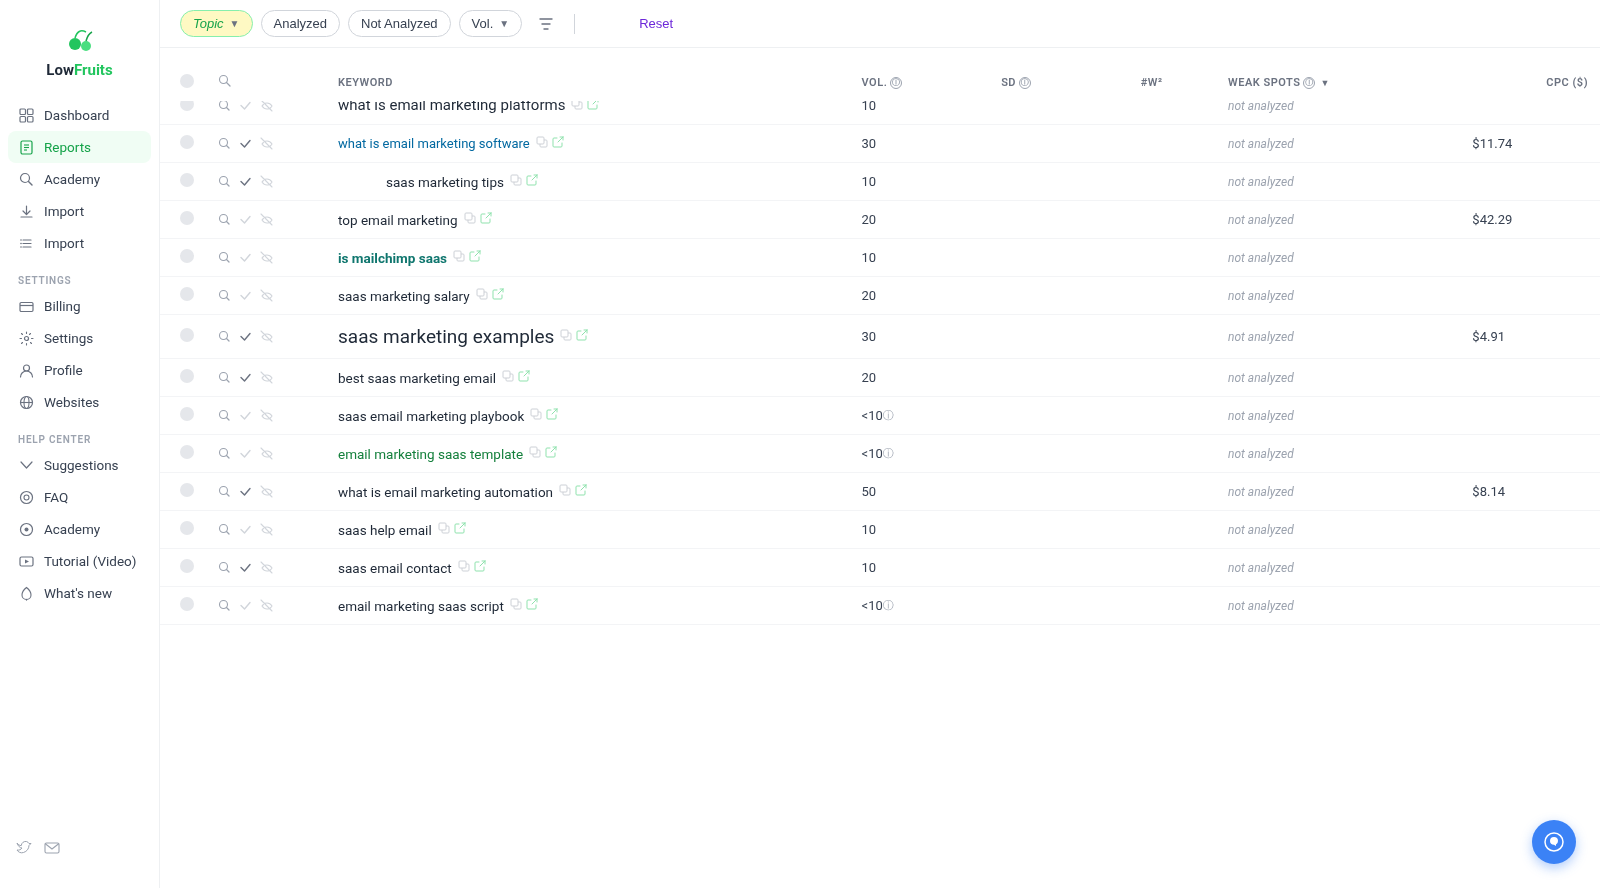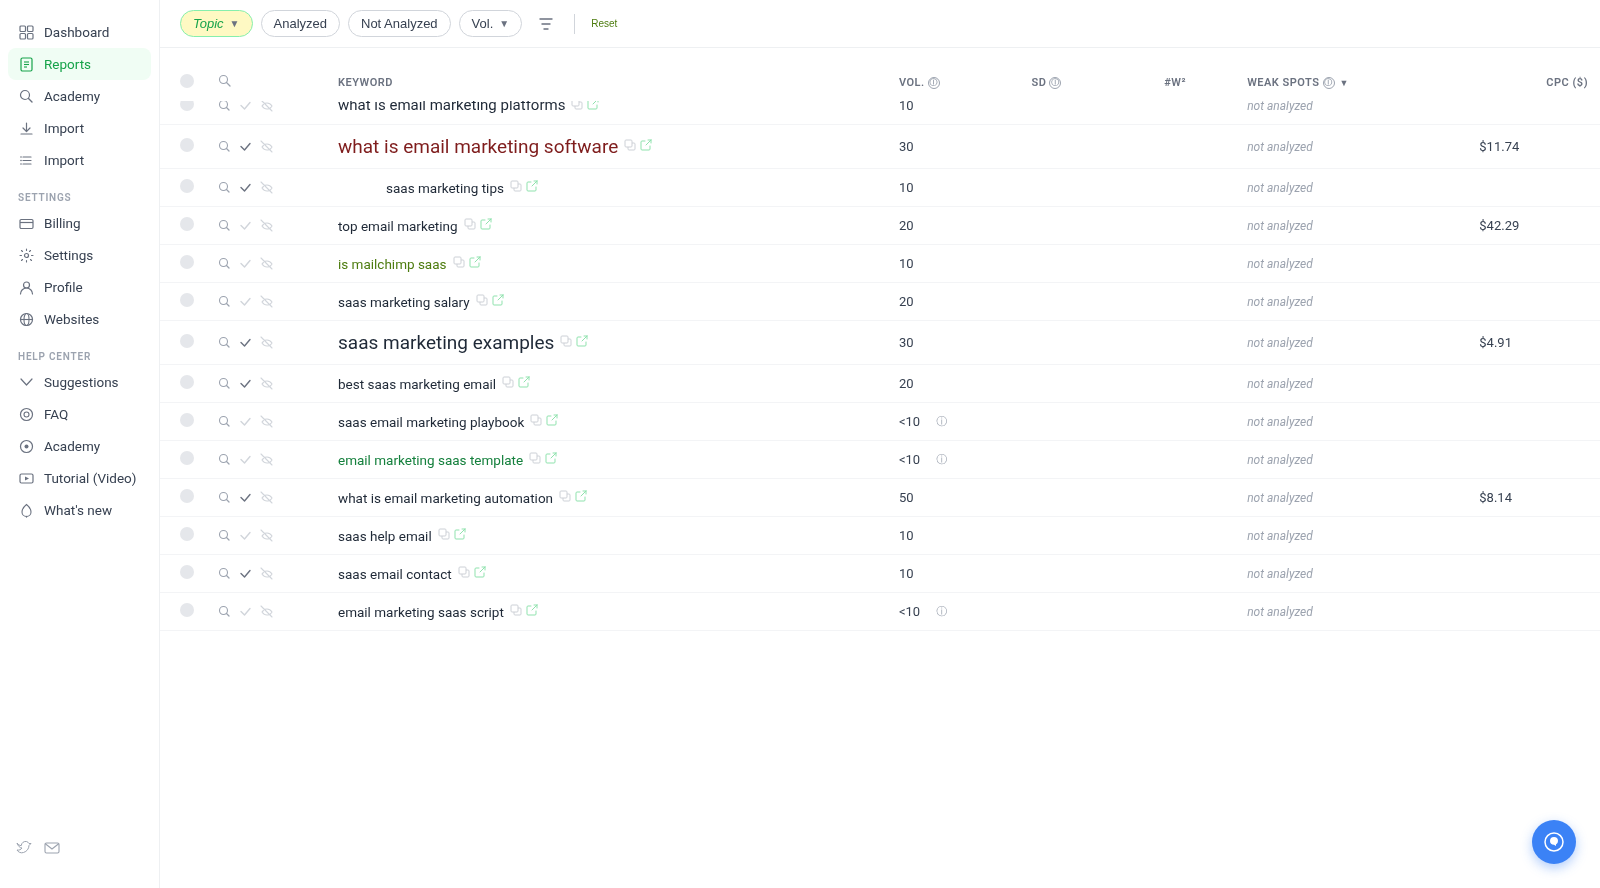--- a/index.html
+++ b/index.html
@@ -108,26 +108,27 @@
     }
     .filter-btn.active { background: #fef9c3; border-color: #86efac; color: #16a34a; font-style: italic; }
     .chevron { font-size: 10px; color: #6b7280; }
     .divider-v {
       width: 1px;
       height: 20px;
       background: #d1d5db;
       margin: 0 4px;
     }
     .reset-btn {
-      font-size: 10px;
-      color: #4d7c0f;
+      font-size: 13px;
+      color: #6d28d9;
       cursor: pointer;
       background: none;
       border: none;
       padding: 5px 4px;
+      margin-left: 48px;
     }
 
     
     .table-container {
       flex: 1;
       overflow-y: auto;
     }
     table {
       width: 100%;
       border-collapse: collapse;
@@ -214,21 +215,21 @@
       font-size: 11px;
     }
 
     .vol-cell {
       color: #374151;
       font-size: 13px;
     }
     .vol-info {
       display: inline-flex;
       align-items: center;
-      gap: 16px;
+      gap: 0;
     }
     .info-icon {
       color: #9ca3af;
       font-size: 11px;
     }
 
     .not-analyzed {
       color: #9ca3af;
       font-size: 12px;
       font-style: italic;
@@ -274,20 +275,32 @@
       align-items: center;
       justify-content: center;
       font-size: 8px;
       color: #9ca3af;
     }
   </style>
 </head>
 <body>
 
 <aside class="sidebar">
+  <div class="logo-area">
+
+    <svg class="logo-icon" viewBox="0 0 32 32" fill="none" xmlns="http://www.w3.org/2000/svg">
+      <circle cx="11" cy="20" r="6" fill="#22c55e"></circle>
+      <circle cx="22" cy="22" r="5" fill="#4ade80"></circle>
+      <path d="M11 14 Q14 4 22 8" stroke="#22c55e" stroke-width="1.5" fill="none"></path>
+      <path d="M22 17 Q24 10 28 8" stroke="#16a34a" stroke-width="1.5" fill="none"></path>
+    </svg>
+    <div>
+      <span class="low" style="color:#1f2937;font-size:15px;font-weight:700;">Low</span><span style="color:#22c55e;font-size:15px;font-weight:700;">Fruits</span>
+    </div>
+  </div>
 
   <div class="nav-section">
     <div class="nav-item">
       <span class="nav-icon">
         <svg width="15" height="15" viewBox="0 0 15 15" fill="none">
             <rect x="1" y="1" width="5.5" height="5.5" rx="1" stroke="#6b7280" stroke-width="1.2"></rect>
             <rect x="8.5" y="1" width="5.5" height="5.5" rx="1" stroke="#6b7280" stroke-width="1.2"></rect>
             <rect x="1" y="8.5" width="5.5" height="5.5" rx="1" stroke="#6b7280" stroke-width="1.2"></rect>
             <rect x="8.5" y="8.5" width="5.5" height="5.5" rx="1" stroke="#6b7280" stroke-width="1.2"></rect>
           </svg>
@@ -577,21 +590,21 @@
     </span>
     <span class="action-icon hidden-icon">
       <svg width="13" height="13" viewBox="0 0 13 13" fill="none">
                     <path d="M1 1L12 12M5 4.3C5.6 4.1 6.3 4 7 4c3 0 5 3 5 3s-.6 1-1.7 2M3.5 5.5C2.5 6.3 2 7 2 7s2 3 5 3c.7 0 1.3-.1 1.9-.3" stroke="#d1d5db" stroke-width="1.1" stroke-linecap="round"></path>
                   </svg>
     </span>
   </div>
             </td>
             <td>
               <div class="keyword-cell">
-    <span style="color:#7f1d1d;font-size:19px;">what is email marketing software</span>
+    <span style="color:#0369a1;font-size:13px;">what is email marketing software</span>
     <span class="keyword-actions">
       <span class="kw-icon">
         <svg width="12" height="12" viewBox="0 0 12 12" fill="none">
                       <rect x="4" y="4" width="7" height="7" rx="1" stroke="#9ca3af" stroke-width="1"></rect>
                       <rect x="1" y="1" width="7" height="7" rx="1" stroke="#9ca3af" stroke-width="1" fill="white"></rect>
                     </svg>
       </span>
       <span class="kw-icon kw-external">
         <svg width="12" height="12" viewBox="0 0 12 12" fill="none">
                       <path d="M5 2H2a1 1 0 0 0-1 1v7a1 1 0 0 0 1 1h7a1 1 0 0 0 1-1V7" stroke="#22c55e" stroke-width="1" stroke-linecap="round"></path>
@@ -718,21 +731,21 @@
     </span>
     <span class="action-icon hidden-icon">
       <svg width="13" height="13" viewBox="0 0 13 13" fill="none">
                     <path d="M1 1L12 12M5 4.3C5.6 4.1 6.3 4 7 4c3 0 5 3 5 3s-.6 1-1.7 2M3.5 5.5C2.5 6.3 2 7 2 7s2 3 5 3c.7 0 1.3-.1 1.9-.3" stroke="#d1d5db" stroke-width="1.1" stroke-linecap="round"></path>
                   </svg>
     </span>
   </div>
             </td>
             <td>
               <div class="keyword-cell">
-    <span style="color:#4d7c0f;font-size:13.5px;">is mailchimp saas</span>
+    <span style="color:#0f766e;font-size:13.5px;font-weight:bold;">is mailchimp saas</span>
     <span class="keyword-actions">
       <span class="kw-icon">
         <svg width="12" height="12" viewBox="0 0 12 12" fill="none">
                       <rect x="4" y="4" width="7" height="7" rx="1" stroke="#9ca3af" stroke-width="1"></rect>
                       <rect x="1" y="1" width="7" height="7" rx="1" stroke="#9ca3af" stroke-width="1" fill="white"></rect>
                     </svg>
       </span>
       <span class="kw-icon kw-external">
         <svg width="12" height="12" viewBox="0 0 12 12" fill="none">
                       <path d="M5 2H2a1 1 0 0 0-1 1v7a1 1 0 0 0 1 1h7a1 1 0 0 0 1-1V7" stroke="#22c55e" stroke-width="1" stroke-linecap="round"></path>

